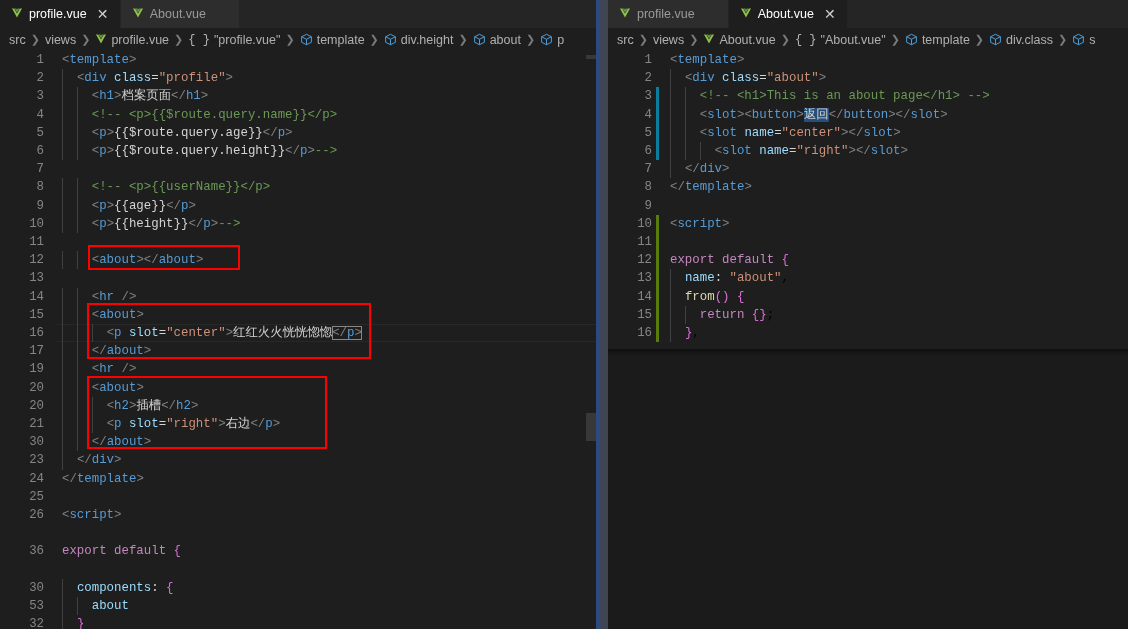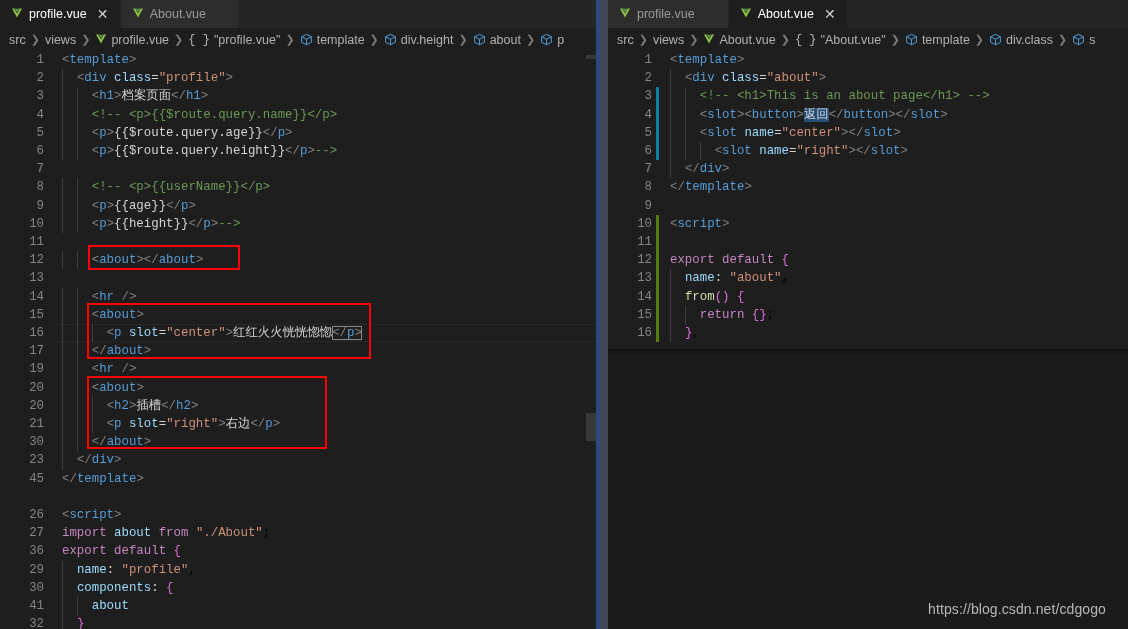--- a/index.html
+++ b/index.html
@@ -219,27 +219,26 @@
         <div class="coderow" style="position:absolute;left:0;top:236.6px;width:100%"><span class="gutter">14</span><span class="guide" style="left:62.0px"></span><span class="guide" style="left:76.9px"></span><span class="codetext"><span class="t-txt">    </span><span class="t-brk">&lt;</span><span class="t-tag">hr</span> <span class="t-brk">/</span><span class="t-brk">&gt;</span></span></div>
         <div class="coderow" style="position:absolute;left:0;top:254.8px;width:100%"><span class="gutter">15</span><span class="guide" style="left:62.0px"></span><span class="guide" style="left:76.9px"></span><span class="codetext"><span class="t-txt">    </span><span class="t-brk">&lt;</span><span class="t-tag">about</span><span class="t-brk">&gt;</span></span></div>
         <div class="coderow" style="position:absolute;left:0;top:273.0px;width:100%"><div class="currentline"></div><span class="gutter">16</span><span class="guide" style="left:62.0px"></span><span class="guide" style="left:76.9px"></span><span class="guide" style="left:91.8px"></span><span class="codetext"><span class="t-txt">      </span><span class="t-brk">&lt;</span><span class="t-tag">p</span> <span class="t-attr">slot</span><span class="t-op">=</span><span class="t-str">"center"</span><span class="t-brk">&gt;</span><span class="t-txt">红红火火恍恍惚惚</span><span class="bmatch"><span class="t-brk">&lt;/</span><span class="t-tag">p</span><span class="t-brk">&gt;</span></span></span></div>
         <div class="coderow" style="position:absolute;left:0;top:291.2px;width:100%"><span class="gutter">17</span><span class="guide" style="left:62.0px"></span><span class="guide" style="left:76.9px"></span><span class="codetext"><span class="t-txt">    </span><span class="t-brk">&lt;/</span><span class="t-tag">about</span><span class="t-brk">&gt;</span></span></div>
         <div class="coderow" style="position:absolute;left:0;top:309.4px;width:100%"><span class="gutter">19</span><span class="guide" style="left:62.0px"></span><span class="guide" style="left:76.9px"></span><span class="codetext"><span class="t-txt">    </span><span class="t-brk">&lt;</span><span class="t-tag">hr</span> <span class="t-brk">/</span><span class="t-brk">&gt;</span></span></div>
         <div class="coderow" style="position:absolute;left:0;top:327.6px;width:100%"><span class="gutter">20</span><span class="guide" style="left:62.0px"></span><span class="guide" style="left:76.9px"></span><span class="codetext"><span class="t-txt">    </span><span class="t-brk">&lt;</span><span class="t-tag">about</span><span class="t-brk">&gt;</span></span></div>
         <div class="coderow" style="position:absolute;left:0;top:345.8px;width:100%"><span class="gutter">20</span><span class="guide" style="left:62.0px"></span><span class="guide" style="left:76.9px"></span><span class="guide" style="left:91.8px"></span><span class="codetext"><span class="t-txt">      </span><span class="t-brk">&lt;</span><span class="t-tag">h2</span><span class="t-brk">&gt;</span><span class="t-txt">插槽</span><span class="t-brk">&lt;/</span><span class="t-tag">h2</span><span class="t-brk">&gt;</span></span></div>
         <div class="coderow" style="position:absolute;left:0;top:364.0px;width:100%"><span class="gutter">21</span><span class="guide" style="left:62.0px"></span><span class="guide" style="left:76.9px"></span><span class="guide" style="left:91.8px"></span><span class="codetext"><span class="t-txt">      </span><span class="t-brk">&lt;</span><span class="t-tag">p</span> <span class="t-attr">slot</span><span class="t-op">=</span><span class="t-str">"right"</span><span class="t-brk">&gt;</span><span class="t-txt">右边</span><span class="t-brk">&lt;/</span><span class="t-tag">p</span><span class="t-brk">&gt;</span></span></div>
         <div class="coderow" style="position:absolute;left:0;top:382.2px;width:100%"><span class="gutter">30</span><span class="guide" style="left:62.0px"></span><span class="guide" style="left:76.9px"></span><span class="codetext"><span class="t-txt">    </span><span class="t-brk">&lt;/</span><span class="t-tag">about</span><span class="t-brk">&gt;</span></span></div>
         <div class="coderow" style="position:absolute;left:0;top:400.4px;width:100%"><span class="gutter">23</span><span class="guide" style="left:62.0px"></span><span class="codetext"><span class="t-txt">  </span><span class="t-brk">&lt;/</span><span class="t-tag">div</span><span class="t-brk">&gt;</span></span></div>
-        <div class="coderow" style="position:absolute;left:0;top:418.6px;width:100%"><span class="gutter">45</span><span class="codetext"><span class="t-brk">&lt;/</span><span class="t-tag">template</span><span class="t-brk">&gt;</span></span></div>
+        <div class="coderow" style="position:absolute;left:0;top:418.6px;width:100%"><span class="gutter">24</span><span class="codetext"><span class="t-brk">&lt;/</span><span class="t-tag">template</span><span class="t-brk">&gt;</span></span></div>
+        <div class="coderow" style="position:absolute;left:0;top:436.8px;width:100%"><span class="gutter">25</span><span class="codetext"></span></div>
         <div class="coderow" style="position:absolute;left:0;top:455.0px;width:100%"><span class="gutter">26</span><span class="codetext"><span class="t-brk">&lt;</span><span class="t-tag">script</span><span class="t-brk">&gt;</span></span></div>
-        <div class="coderow" style="position:absolute;left:0;top:473.2px;width:100%"><span class="gutter">27</span><span class="codetext"><span class="t-kw">import</span> <span class="t-attr">about</span> <span class="t-kw">from</span> <span class="t-str">"./About"</span>;</span></div>
         <div class="coderow" style="position:absolute;left:0;top:491.4px;width:100%"><span class="gutter">36</span><span class="codetext"><span class="t-kw">export</span> <span class="t-kw">default</span> <span class="t-br2">{</span></span></div>
-        <div class="coderow" style="position:absolute;left:0;top:509.6px;width:100%"><span class="gutter">29</span><span class="guide" style="left:62.0px"></span><span class="codetext">  <span class="t-prop">name</span><span class="t-op">:</span> <span class="t-str">"profile"</span>,</span></div>
         <div class="coderow" style="position:absolute;left:0;top:527.8px;width:100%"><span class="gutter">30</span><span class="guide" style="left:62.0px"></span><span class="codetext">  <span class="t-prop">components</span><span class="t-op">:</span> <span class="t-br2">{</span></span></div>
-        <div class="coderow" style="position:absolute;left:0;top:546.0px;width:100%"><span class="gutter">41</span><span class="guide" style="left:62.0px"></span><span class="guide" style="left:76.9px"></span><span class="codetext">    <span class="t-attr">about</span></span></div>
+        <div class="coderow" style="position:absolute;left:0;top:546.0px;width:100%"><span class="gutter">53</span><span class="guide" style="left:62.0px"></span><span class="guide" style="left:76.9px"></span><span class="codetext">    <span class="t-attr">about</span></span></div>
         <div class="coderow" style="position:absolute;left:0;top:564.2px;width:100%"><span class="gutter">32</span><span class="guide" style="left:62.0px"></span><span class="codetext">  <span class="t-br2">}</span></span></div>
       </div>
 
     <div class="redbox" style="left:88px; top:245px; width:152px; height:25px;"></div>
     <div class="redbox" style="left:87px; top:303px; width:284px; height:56px;"></div>
     <div class="redbox" style="left:87px; top:376px; width:240px; height:73px;"></div>
 
     <div class="vscroll-thumb" style="right:12px; top:55px; width:10px; height:4px;"></div>
     <div class="vscroll-thumb" style="right:10px; top:413px; width:12px; height:28px;"></div>
   </div>
@@ -335,14 +334,13 @@
         <div class="coderow" style="position:absolute;left:0;top:200.2px;width:100%"><span class="gutter">12</span><span class="gitmark add"></span><span class="codetext"><span class="t-kw">export</span> <span class="t-kw">default</span> <span class="t-br2">{</span></span></div>
         <div class="coderow" style="position:absolute;left:0;top:218.4px;width:100%"><span class="gutter">13</span><span class="gitmark add"></span><span class="guide" style="left:62.0px"></span><span class="codetext">  <span class="t-prop">name</span><span class="t-op">:</span> <span class="t-str">"about"</span>,</span></div>
         <div class="coderow" style="position:absolute;left:0;top:236.6px;width:100%"><span class="gutter">14</span><span class="gitmark add"></span><span class="guide" style="left:62.0px"></span><span class="codetext">  <span class="t-fn">from</span><span class="t-br2">(</span><span class="t-br2">)</span> <span class="t-br2">{</span></span></div>
         <div class="coderow" style="position:absolute;left:0;top:254.8px;width:100%"><span class="gutter">15</span><span class="gitmark add"></span><span class="guide" style="left:62.0px"></span><span class="guide" style="left:76.9px"></span><span class="codetext">    <span class="t-kw">return</span> <span class="t-br2">{</span><span class="t-br2">}</span>;</span></div>
         <div class="coderow" style="position:absolute;left:0;top:273.0px;width:100%"><span class="gutter">16</span><span class="gitmark add"></span><span class="guide" style="left:62.0px"></span><span class="codetext">  <span class="t-br2">}</span>,</span></div>
       </div>
   </div>
 
   <div class="pane-shadow" style="left:608px; top:349px; width:520px;"></div>
 
-  <div class="watermark">https://blog.csdn.net/cdgogo</div>
 </div>
 
 </body></html>

